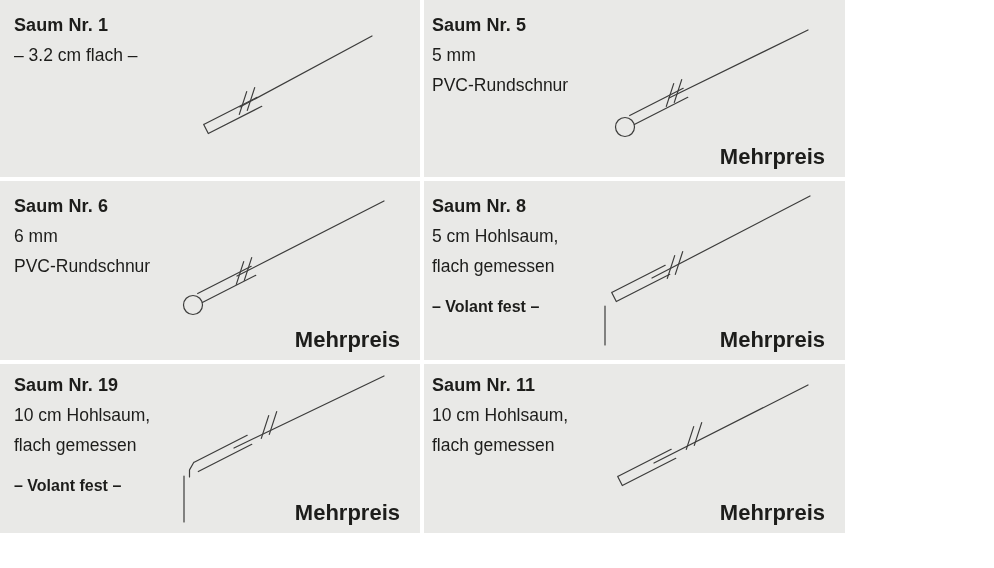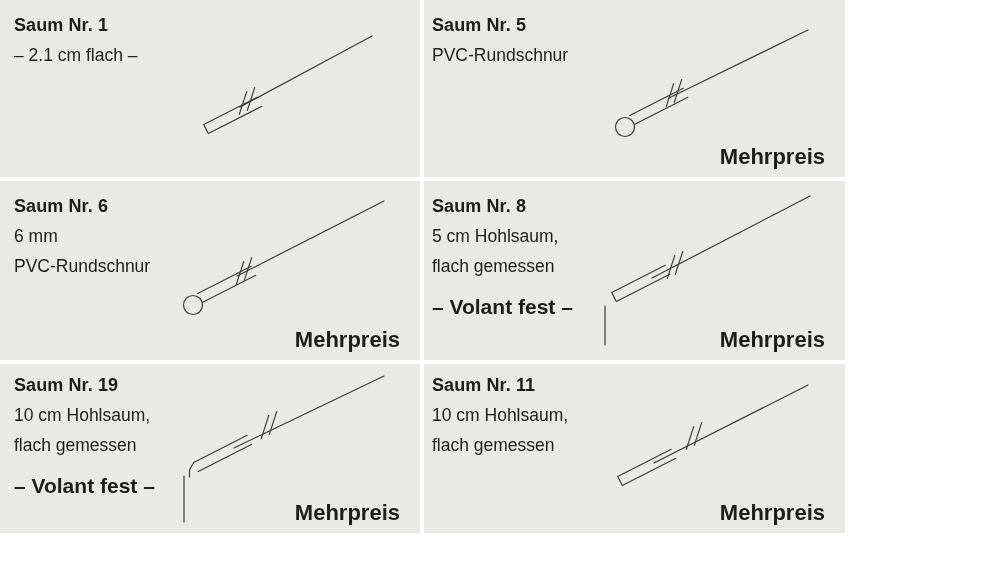--- a/index.html
+++ b/index.html
@@ -28,21 +28,21 @@
     font-weight: 700;
     line-height: 30px;
     letter-spacing: 0.1px;
   }
   .hem-desc {
     font-size: 17.5px;
     font-weight: 400;
     line-height: 30px;
   }
   .volant {
-    font-size: 21px;
+    font-size: 16px;
     font-weight: 700;
     line-height: 30px;
     margin-top: 11px;
   }
   .mehrpreis {
     position: absolute;
     right: 20px;
     bottom: 7px;
     font-size: 22px;
     font-weight: 700;
@@ -60,31 +60,32 @@
     stroke-linecap: round;
   }
 </style>
 </head>
 <body>
 
 <div id="stage">
 
   <section class="panel c1 r1">
     <h2 class="hem-title">Saum Nr. 1</h2>
-    <div class="hem-desc">– 2.1 cm flach –</div>
+    <div class="hem-desc">– 3.2 cm flach –</div>
     <svg class="diagram" width="420" height="177" viewBox="0 0 420 177">
       <line x1="240" y1="107" x2="372" y2="36"></line>
       <path d="M 203.7 124.5 L 257.2 97.3 M 208.3 133.5 L 261.8 106.3 M 203.7 124.5 L 208.3 133.5"></path>
       <line x1="239.3" y1="114.4" x2="246.7" y2="91.6"></line>
       <line x1="247.3" y1="110.4" x2="254.7" y2="87.6"></line>
     </svg>
   </section>
 
   <section class="panel c2 r1">
     <h2 class="hem-title">Saum Nr. 5</h2>
+    <div class="hem-desc">5 mm</div>
     <div class="hem-desc">PVC-Rundschnur</div>
     <div class="mehrpreis">Mehrpreis</div>
     <svg class="diagram" width="421" height="177" viewBox="0 0 421 177">
       <circle cx="201" cy="127" r="9.5"></circle>
       <line x1="245" y1="98" x2="384" y2="30"></line>
       <path d="M 205.7 115.5 L 259.2 88.3 M 210.3 124.5 L 263.8 97.3"></path>
       <line x1="242.3" y1="106.4" x2="249.7" y2="83.6"></line>
       <line x1="250.3" y1="102.4" x2="257.7" y2="79.6"></line>
     </svg>
   </section>

